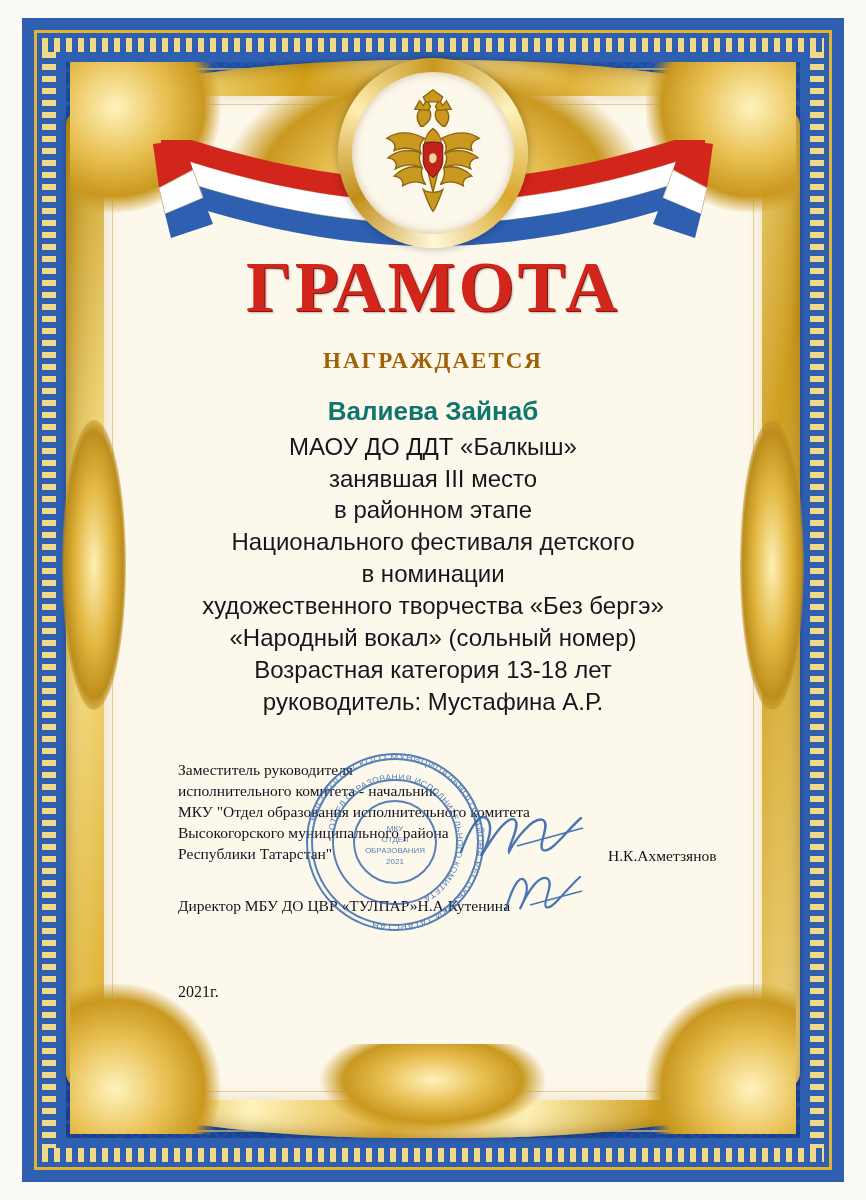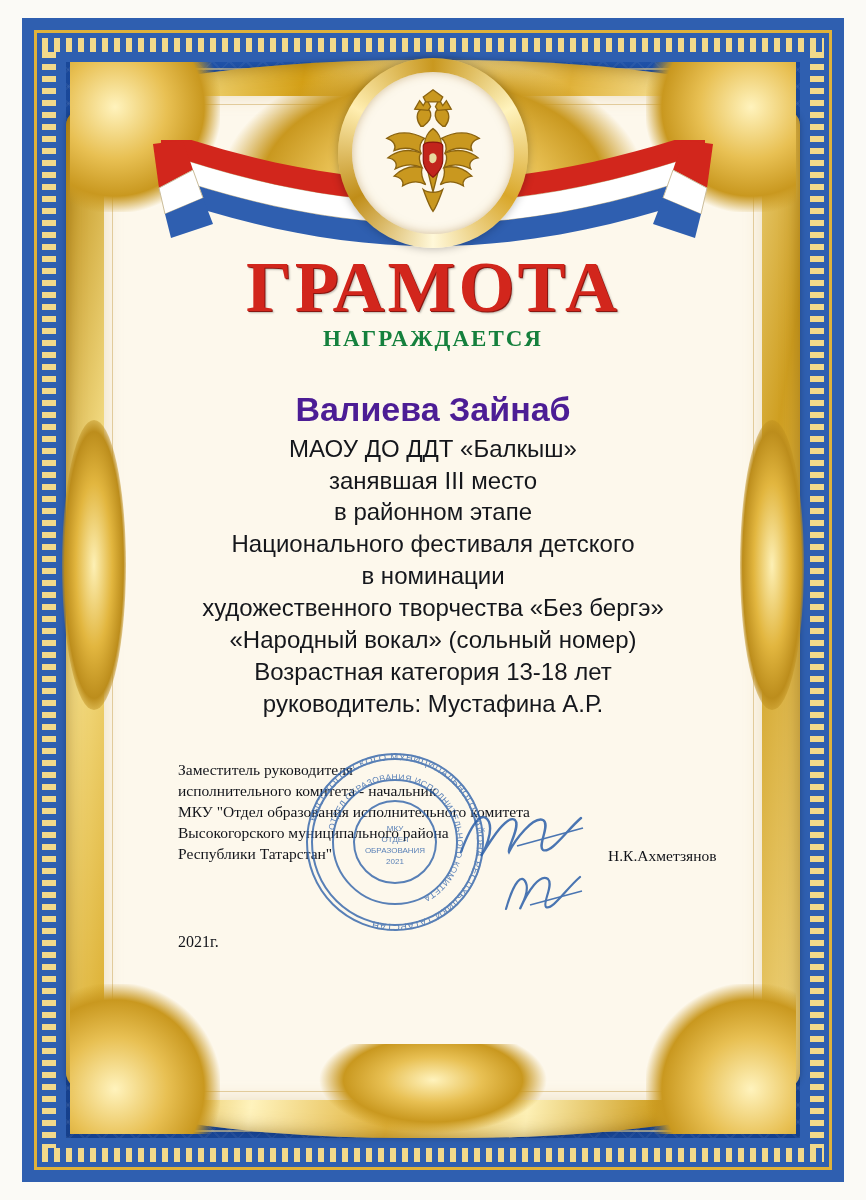--- a/index.html
+++ b/index.html
@@ -212,28 +212,29 @@
     color: #d2261c;
     text-shadow: 1px 1px 0 #8a1610, 2px 2px 2px rgba(0,0,0,.25);
     margin: 0;
     line-height: 1.05;
   }
   .subtitle {
     font-family: "Liberation Serif", serif;
     font-weight: bold;
     font-size: 23px;
     letter-spacing: 2px;
-    color: #15803d;
+    color: #a16207;
+    margin-top: 22px;
   }
   .recipient {
     font-family: "Liberation Sans", sans-serif;
     font-weight: bold;
-    font-size: 34px;
-    color: #4c1d95;
-    margin-top: 38px;
+    font-size: 26px;
+    color: #0f766e;
+    margin-top: 22px;
   }
   .lines {
     font-family: "Liberation Sans", sans-serif;
     font-size: 24px;
     color: #15171c;
     line-height: 1.33;
     margin-top: 4px;
   }
   .lines div { white-space: nowrap; }
 
@@ -389,20 +390,24 @@
       <div class="sig-left">
         <div>Заместитель руководителя</div>
         <div>исполнительного комитета - начальник</div>
         <div>МКУ "Отдел образования исполнительного комитета</div>
         <div>Высокогорского муниципального района</div>
         <div>Республики  Татарстан"</div>
       </div>
       <div class="sig-name">Н.К.Ахметзянов</div>
     </div>
 
+    <div class="sig-row sig-row-2">
+      <div class="sig-label-2">Директор МБУ ДО ЦВР  «ТУЛПАР»</div>
+      <div class="sig-name">Н.А.Кутенина</div>
+    </div>
 
     <div class="year">2021г.</div>
   </div>
 
   <div class="stamp">
     <svg viewBox="0 0 215 215" width="215" height="215" aria-hidden="true">
       <defs>
         <path id="outerArc" d="M25,107 a82,82 0 1,1 164,0 a82,82 0 1,1 -164,0"></path>
         <path id="midArc" d="M45,107 a62,62 0 1,1 124,0 a62,62 0 1,1 -124,0"></path>
       </defs>

